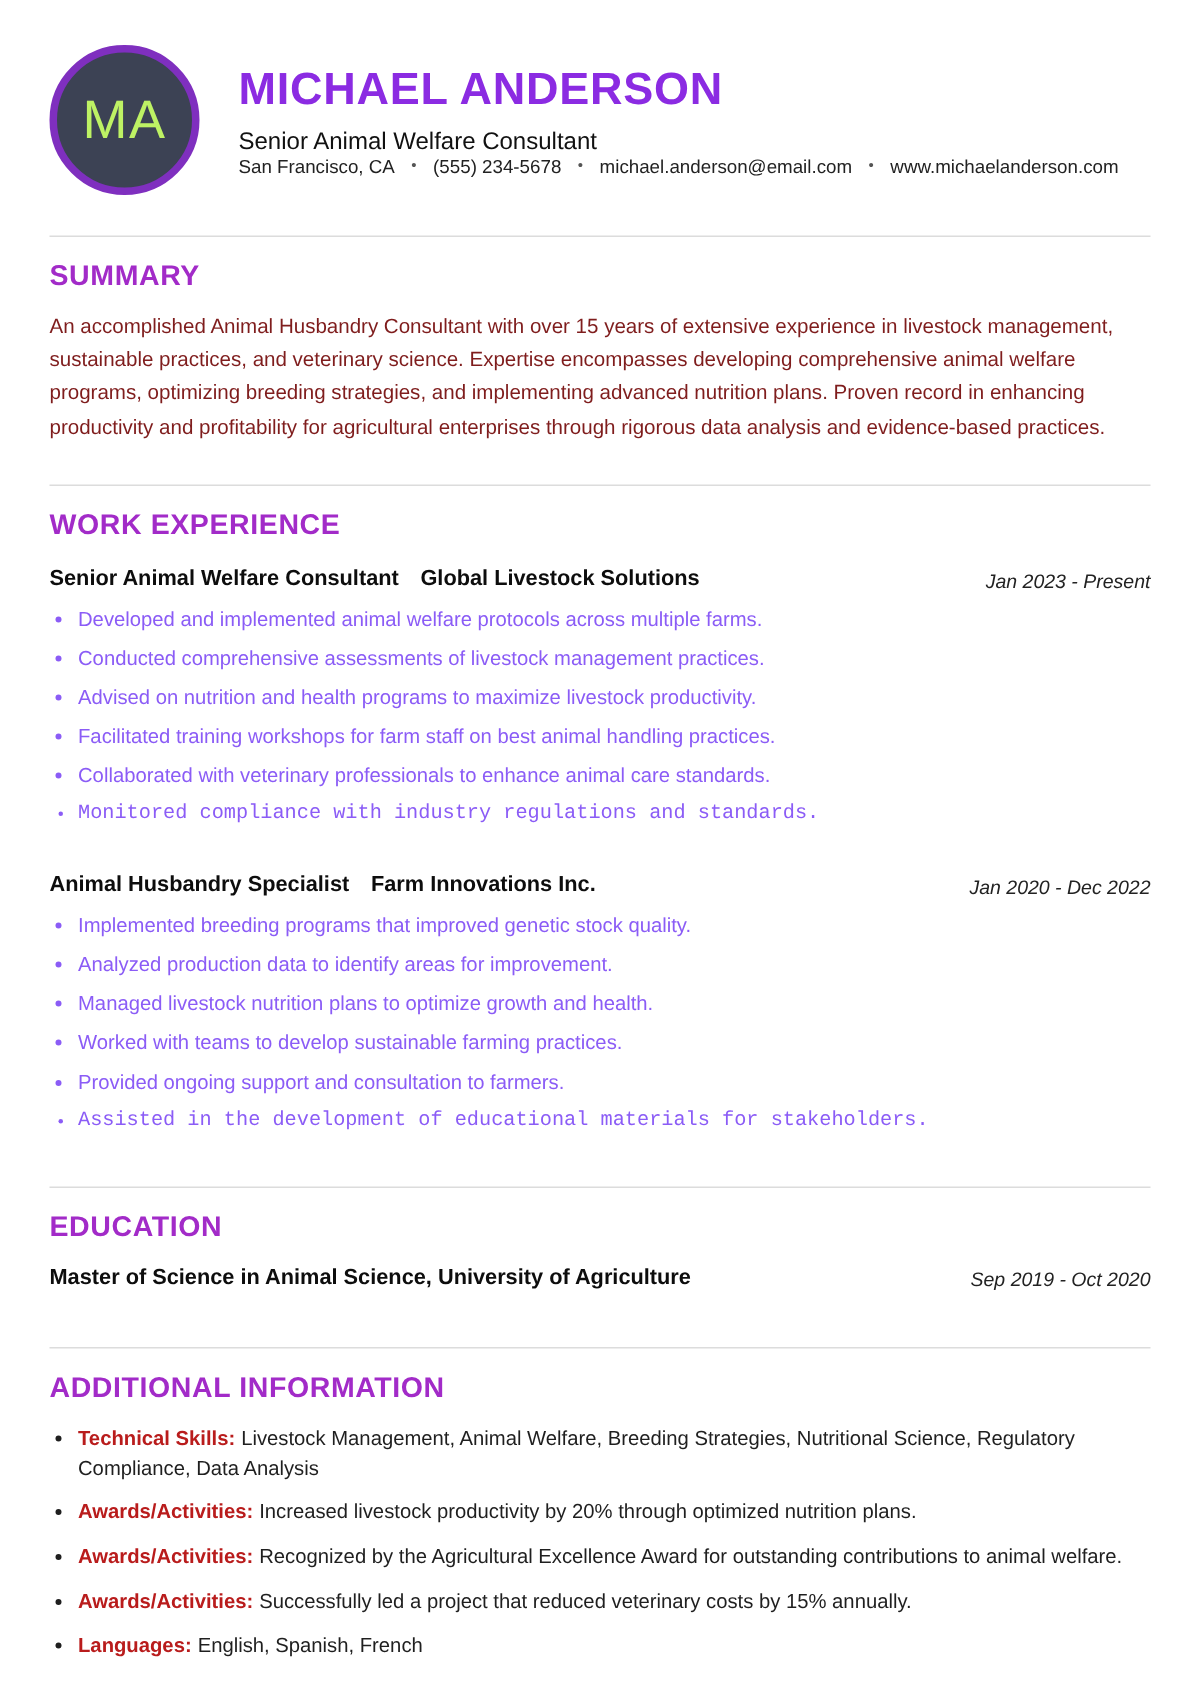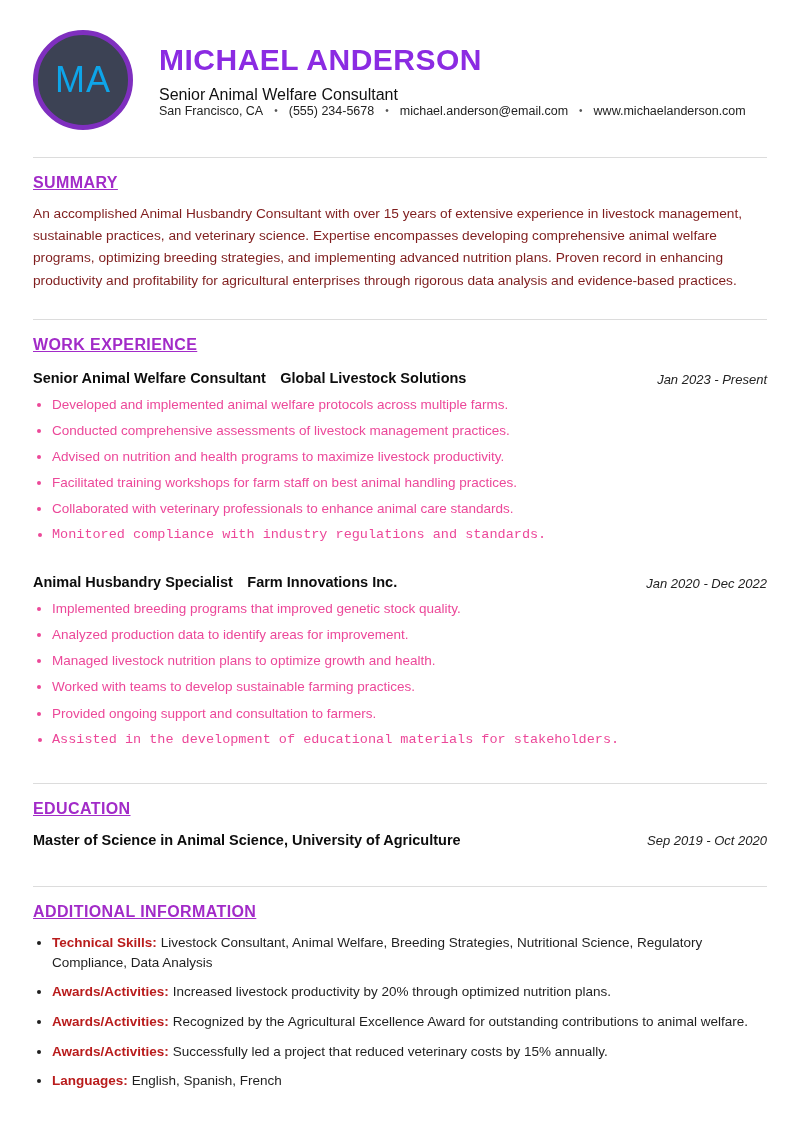--- a/index.html
+++ b/index.html
@@ -15,21 +15,21 @@
   }
 
   
   .header { display: flex; align-items: center; gap: 26px; }
   .avatar {
     width: 100px; height: 100px; flex: 0 0 100px;
     border-radius: 50%;
     background: var(--avatar-bg, #3c4254);
     border: 5px solid var(--avatar-ring, #7f2fbf);
     display: flex; align-items: center; justify-content: center;
-    color: #0ea5e9; font-size: 36px; font-weight: 400; letter-spacing: 1px;
+    color: #bef264; font-size: 36px; font-weight: 400; letter-spacing: 1px;
   }
   .header-text { flex: 1; }
   .name {
     margin: 0;
     font-size: 30px; font-weight: 800;
     letter-spacing: 0.5px;
     color: var(--accent-name, #8b2be2);
   }
   .job-headline {
     margin: 9px 0 0 0;
@@ -42,24 +42,23 @@
   }
   .contact-sep { color: #555555; font-size: 10px; line-height: 1; }
 
   
   .section { margin-top: 27px; }
   .section--education { margin-top: 34px; }
   .section--additional { margin-top: 38px; }
   .rule { border: 0; border-top: 1px solid #dcdcdc; margin: 0; }
   .section-heading {
     margin: 16px 0 0 0;
-    font-size: 16px; font-weight: 700;
+    font-size: 19px; font-weight: 700;
     letter-spacing: 0.4px;
     color: var(--accent-heading, #a22bc8);
-    text-decoration: underline;
   }
 
   .summary-text {
     margin: 11px 0 0 0;
     font-size: 13.7px; line-height: 1.62; color: #7f1d1d;
   }
 
   
   .job { margin-top: 15px; }
   .job + .job { margin-top: 28px; }
@@ -69,21 +68,21 @@
   .job-title, .edu-degree { font-size: 14.5px; font-weight: 700; color: #0d0d0d; }
   .job-company { margin-left: 10px; }
   .date-range {
     font-size: 13px; font-style: italic; color: #222222; white-space: nowrap; flex: 0 0 auto;
   }
   ul.bullets {
     margin: 9px 0 0 0;
     padding-left: 19px;
   }
   ul.bullets li {
-    font-size: 13.5px; color: #ec4899;
+    font-size: 13.5px; color: #8b5cf6;
     margin-bottom: 7.5px; line-height: 1.38;
   }
   ul.bullets li:last-child { margin-bottom: 0; font-family: Liberation Mono, monospace; }
 
   .edu-row { margin-top: 14px; }
 
   
   ul.addl {
     margin: 12px 0 0 0;
     padding-left: 19px;
@@ -172,21 +171,21 @@
       <span class="edu-degree">Master of Science in Animal Science, University of Agriculture</span>
       <span class="date-range">Sep 2019 - Oct 2020</span>
     </div>
   </div>
 
   <div class="section section--additional">
     <hr class="rule">
     <h2 class="section-heading">ADDITIONAL INFORMATION</h2>
     <ul class="addl">
       <li>
-        <strong>Technical Skills:</strong><span>Livestock Consultant, Animal Welfare, Breeding Strategies, Nutritional Science, Regulatory Compliance, Data Analysis</span>
+        <strong>Technical Skills:</strong><span>Livestock Management, Animal Welfare, Breeding Strategies, Nutritional Science, Regulatory Compliance, Data Analysis</span>
       </li>
       <li>
         <strong>Awards/Activities:</strong><span>Increased livestock productivity by 20% through optimized nutrition plans.</span>
       </li>
       <li>
         <strong>Awards/Activities:</strong><span>Recognized by the Agricultural Excellence Award for outstanding contributions to animal welfare.</span>
       </li>
       <li>
         <strong>Awards/Activities:</strong><span>Successfully led a project that reduced veterinary costs by 15% annually.</span>
       </li>

